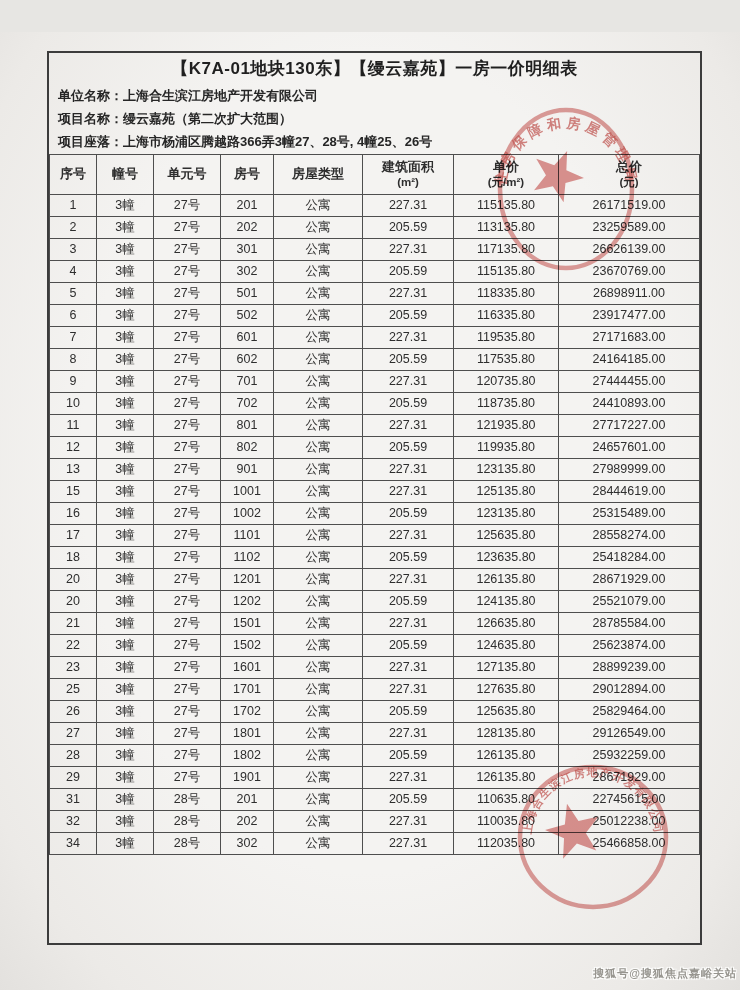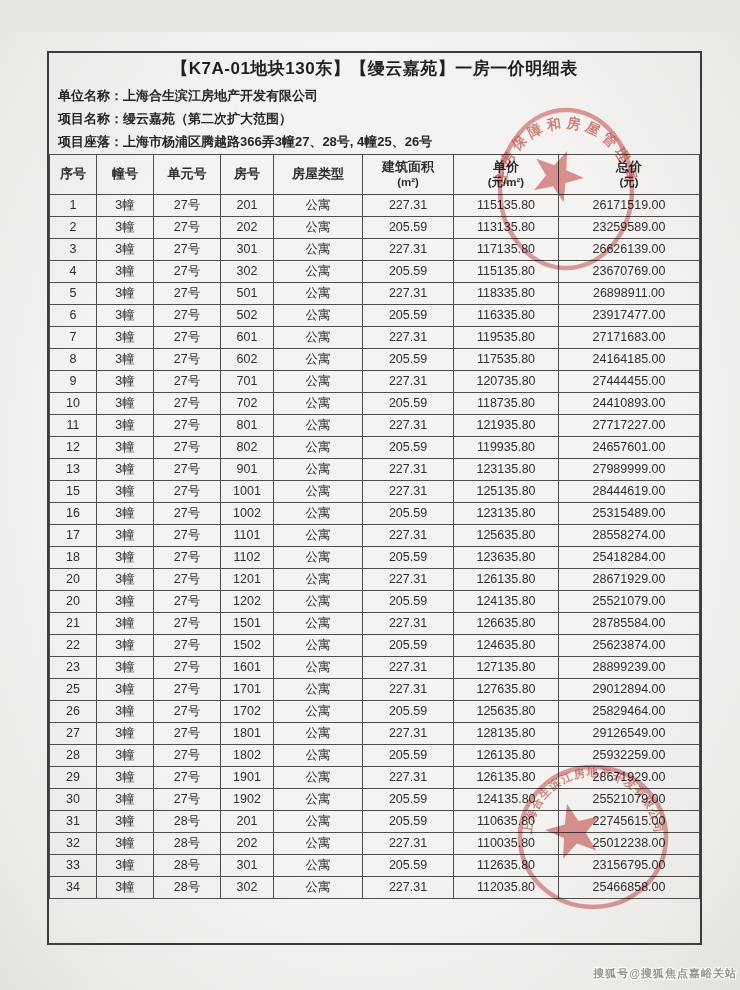--- a/index.html
+++ b/index.html
@@ -403,58 +403,38 @@
             <td>29</td>
             <td>3幢</td>
             <td>27号</td>
             <td>1901</td>
             <td>公寓</td>
             <td>227.31</td>
             <td>126135.80</td>
             <td>28671929.00</td>
           </tr>
           <tr>
-            <td>30</td>
-            <td>3幢</td>
-            <td>27号</td>
-            <td>1902</td>
-            <td>公寓</td>
-            <td>205.59</td>
-            <td>124135.80</td>
-            <td>25521079.00</td>
-          </tr>
-          <tr>
             <td>31</td>
             <td>3幢</td>
             <td>28号</td>
             <td>201</td>
             <td>公寓</td>
             <td>205.59</td>
             <td>110635.80</td>
             <td>22745615.00</td>
           </tr>
           <tr>
             <td>32</td>
             <td>3幢</td>
             <td>28号</td>
             <td>202</td>
             <td>公寓</td>
             <td>227.31</td>
             <td>110035.80</td>
             <td>25012238.00</td>
-          </tr>
-          <tr>
-            <td>33</td>
-            <td>3幢</td>
-            <td>28号</td>
-            <td>301</td>
-            <td>公寓</td>
-            <td>205.59</td>
-            <td>112635.80</td>
-            <td>23156795.00</td>
           </tr>
           <tr>
             <td>34</td>
             <td>3幢</td>
             <td>28号</td>
             <td>302</td>
             <td>公寓</td>
             <td>227.31</td>
             <td>112035.80</td>
             <td>25466858.00</td>

